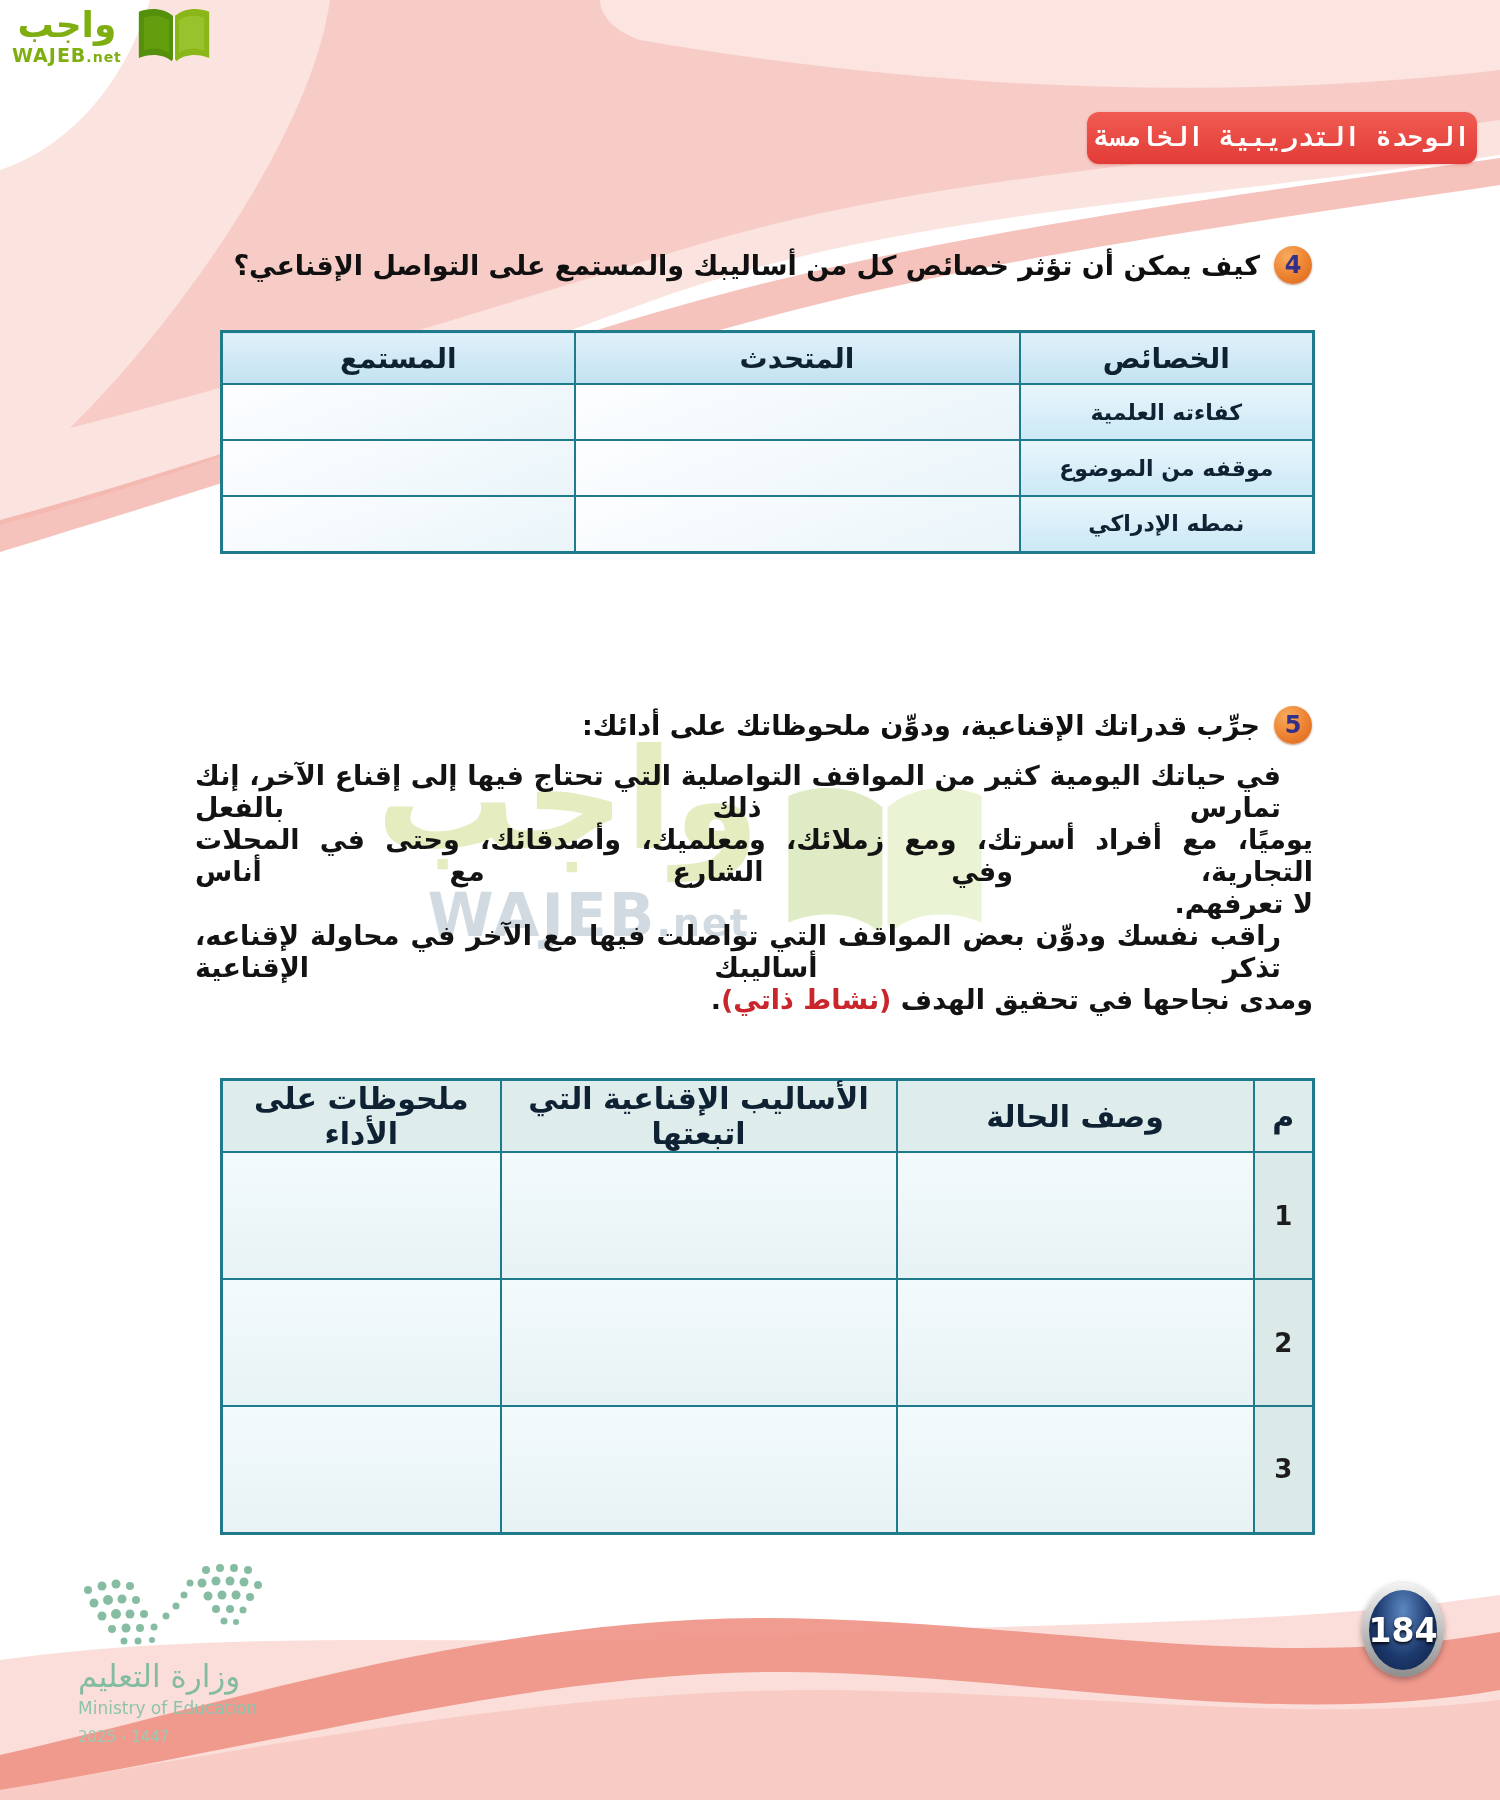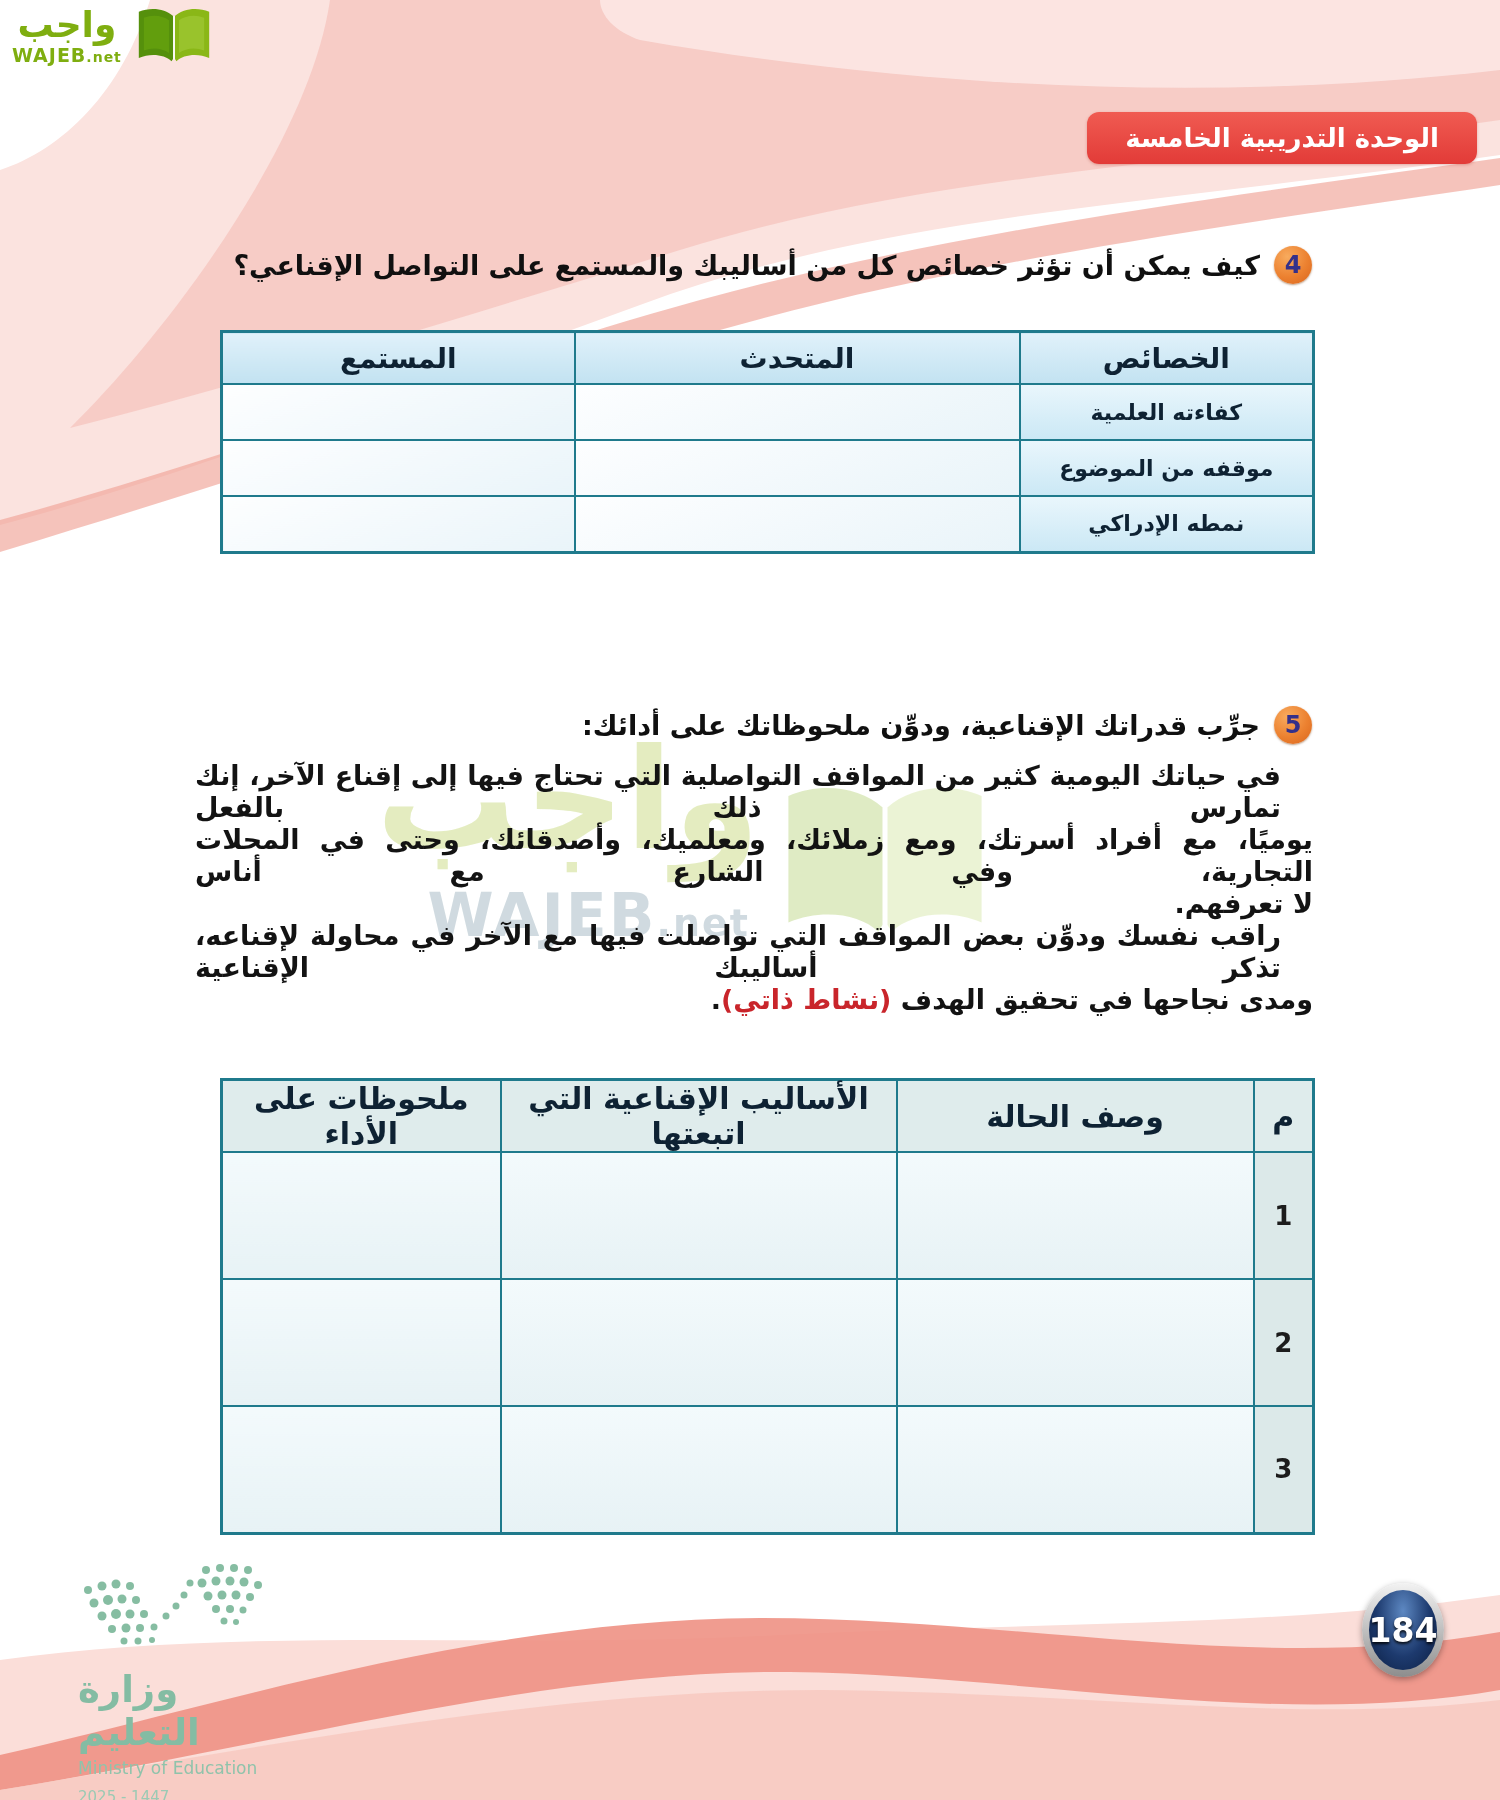--- a/index.html
+++ b/index.html
@@ -18,20 +18,21 @@
   .wajeb-en{font-size:19px; font-weight:bold; color:#7fae10; letter-spacing:1px;}
   .wajeb-en .tld{font-size:14px;}
 
   
   .unit-banner{
     position:absolute; top:112px; right:23px; width:390px; height:52px;
     background:linear-gradient(#f05b52,#e23b38); border-radius:12px;
     color:#fff; font-weight:bold; font-size:26px;
     display:flex; align-items:center; justify-content:center; z-index:5;
     box-shadow:0 1px 3px rgba(180,60,50,.35);
+    font-family:Liberation Mono, monospace;
   }
 
   
   .q-row{position:absolute; right:188px; direction:rtl; display:flex; align-items:center; gap:14px; z-index:3;}
   .q4-row{top:246px;}
   .q5-row{top:706px;}
   .q-circle{
     width:38px; height:38px; border-radius:50%;
     background:radial-gradient(circle at 35% 28%, #f8ab5e 0%, #ec8130 55%, #d9641c 100%);
     box-shadow:0 1px 2px rgba(120,60,10,.5);
@@ -66,21 +67,21 @@
 
   
   .watermark{position:absolute; top:720px; left:420px; width:580px; height:300px; z-index:1;}
   .wm-book{position:absolute; right:0; top:0; opacity:.45;}
   .wm-ar{position:absolute; right:240px; top:10px; font-size:140px; line-height:1; font-weight:bold; color:#cede8e; opacity:.55;}
   .wm-en{position:absolute; right:250px; top:160px; font-size:60px; font-weight:bold; color:#aabdc7; opacity:.55; letter-spacing:2px;}
   .wm-en .tld{font-size:38px;}
 
   
   .ministry{position:absolute; left:78px; top:1562px; width:230px; z-index:5;}
-  .min-ar{font-size:37px; font-weight:bold; color:#84bca3; margin-top:10px;}
+  .min-ar{font-size:31px; font-weight:normal; color:#84bca3; }
   .min-en{font-size:17px; color:#8fc3ab; margin-top:4px;}
   .min-years{font-size:15px; color:#9bcab4; margin-top:10px;}
 
   
   .page-badge{
     position:absolute; left:1362px; top:1583px; width:82px; height:94px;
     border-radius:50%; background:linear-gradient(#f2f2f2,#8d8d8d);
     box-shadow:0 2px 6px rgba(0,0,0,.35); padding:7px; box-sizing:border-box; z-index:5;
   }
   .badge-inner{

